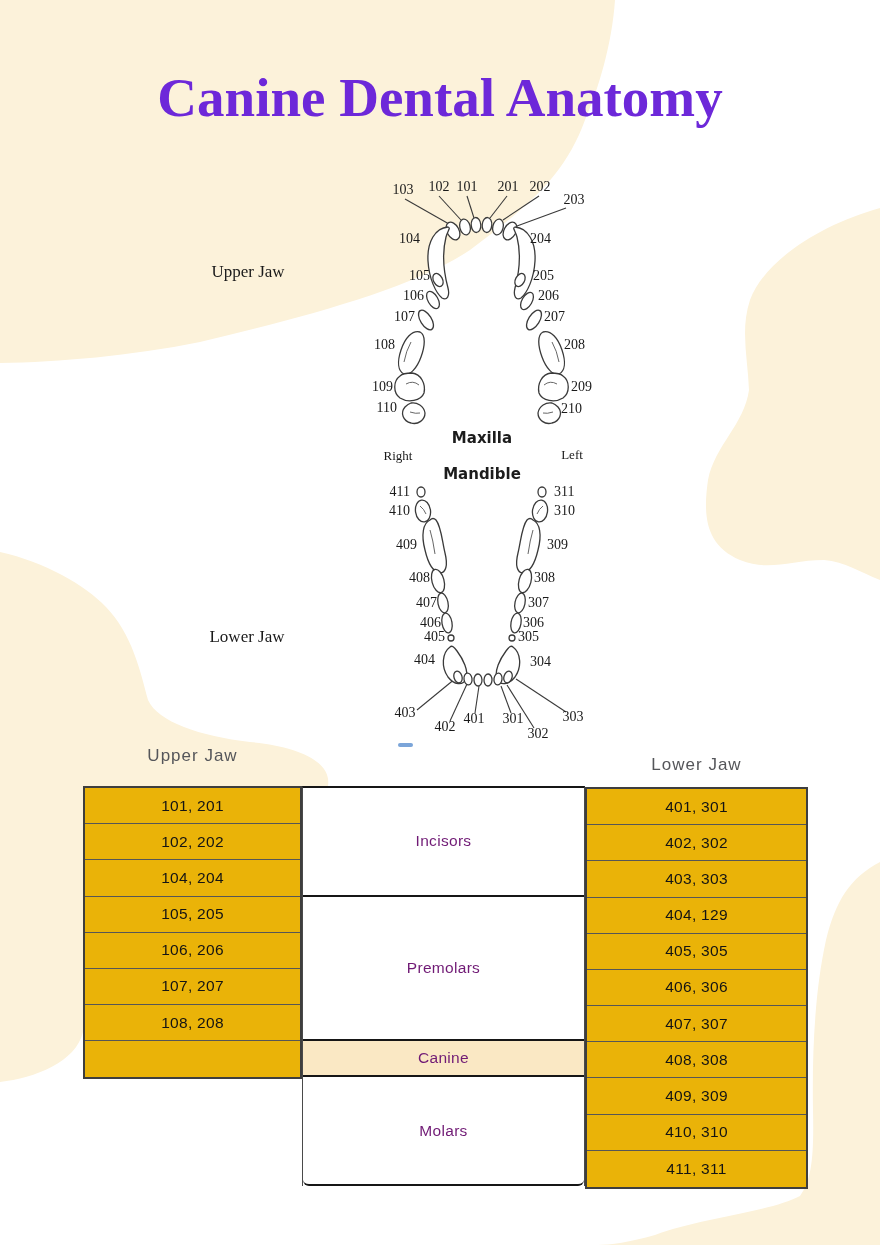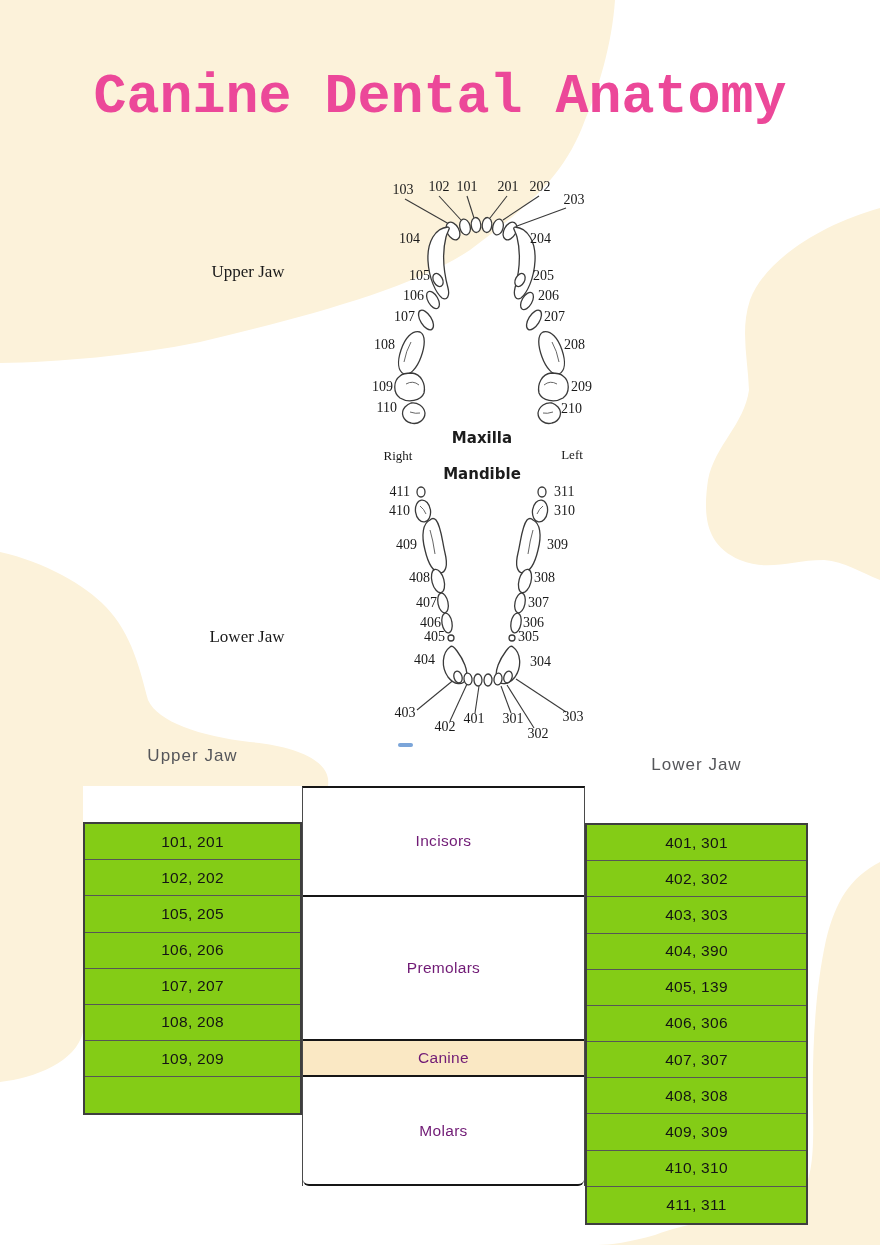--- a/index.html
+++ b/index.html
@@ -6,40 +6,40 @@
   body{
     width:880px;height:1245px;position:relative;overflow:hidden;
     background:#ffffff;
     font-family:"Liberation Sans", sans-serif;
   }
   svg text{user-select:none;}
   #bg-blobs{position:absolute;left:0;top:0;z-index:0;}
   .blob{fill:#FCF2DA;}
   #page-title{
     position:absolute;left:0;top:66px;width:880px;z-index:2;
-    text-align:center;font-size:55px;font-weight:700;color:#ec4899;
-    letter-spacing:0px;font-family:Liberation Mono, monospace;
+    text-align:center;font-size:55px;font-weight:700;color:#6d28d9;
+    letter-spacing:0px;font-family:Liberation Serif, serif;
   }
   #dental-diagram{position:absolute;left:170px;top:170px;z-index:2;}
   .tooth{fill:#ffffff;stroke:#3a3a3a;stroke-width:1.3;}
   .tooth-detail{fill:none;stroke:#555555;stroke-width:0.9;}
   .leader{stroke:#3a3a3a;stroke-width:1.1;}
   .num-label{font-family:"Liberation Serif", serif;font-size:14px;fill:#1a1a1a;}
   .arch-label{font-family:"DejaVu Sans", sans-serif;font-size:15px;font-weight:700;fill:#1c1c1c;}
   .side-label{font-family:"Liberation Serif", serif;font-size:17px;fill:#1a1a1a;}
   .rl-label{font-family:"Liberation Serif", serif;font-size:13px;fill:#1a1a1a;}
   .table-header{
     position:absolute;z-index:2;text-align:center;
     font-size:17px;color:#55565A;letter-spacing:1px;
   }
   #upper-header{left:83px;top:746px;width:219px;}
   #lower-header{left:585px;top:755px;width:223px;}
   .num-col{
     position:absolute;z-index:2;box-sizing:border-box;
-    border:2px solid #3E3E3E;background:#84cc16;margin-top:36px;
+    border:2px solid #3E3E3E;background:#eab308;
   }
   #upper-col{left:83px;top:786px;width:219px;}
   #lower-col{left:585px;top:787px;width:223px;}
   .num-cell{
     box-sizing:border-box;height:36.18px;
     border-bottom:1px solid #565656;
     display:flex;align-items:center;justify-content:center;
     font-size:15.5px;color:#141414;letter-spacing:0.3px;
   }
   .num-cell:last-child{border-bottom:none;}
@@ -205,38 +205,38 @@
 </svg>
 
 <div id="blue-dash"></div>
 
 <div class="table-header" id="upper-header">Upper Jaw</div>
 <div class="table-header" id="lower-header">Lower Jaw</div>
 
 <div class="num-col" id="upper-col">
     <div class="num-cell">101, 201</div>
     <div class="num-cell">102, 202</div>
+    <div class="num-cell">104, 204</div>
     <div class="num-cell">105, 205</div>
     <div class="num-cell">106, 206</div>
     <div class="num-cell">107, 207</div>
     <div class="num-cell">108, 208</div>
-    <div class="num-cell">109, 209</div>
     <div class="num-cell"></div>
   </div>
 <div id="group-col">
     <div class="group-cell" style="height: 108.54px;">Incisors</div>
     <div class="group-cell" style="height: 144.72px;">Premolars</div>
     <div class="group-cell canine" style="height: 36.18px;">Canine</div>
     <div class="group-cell" style="height: 108.54px; border-radius: 6px;">Molars</div>
   </div>
 <div class="num-col" id="lower-col">
     <div class="num-cell">401, 301</div>
     <div class="num-cell">402, 302</div>
     <div class="num-cell">403, 303</div>
-    <div class="num-cell">404, 390</div>
-    <div class="num-cell">405, 139</div>
+    <div class="num-cell">404, 129</div>
+    <div class="num-cell">405, 305</div>
     <div class="num-cell">406, 306</div>
     <div class="num-cell">407, 307</div>
     <div class="num-cell">408, 308</div>
     <div class="num-cell">409, 309</div>
     <div class="num-cell">410, 310</div>
     <div class="num-cell">411, 311</div>
   </div>
 
 </body></html>

